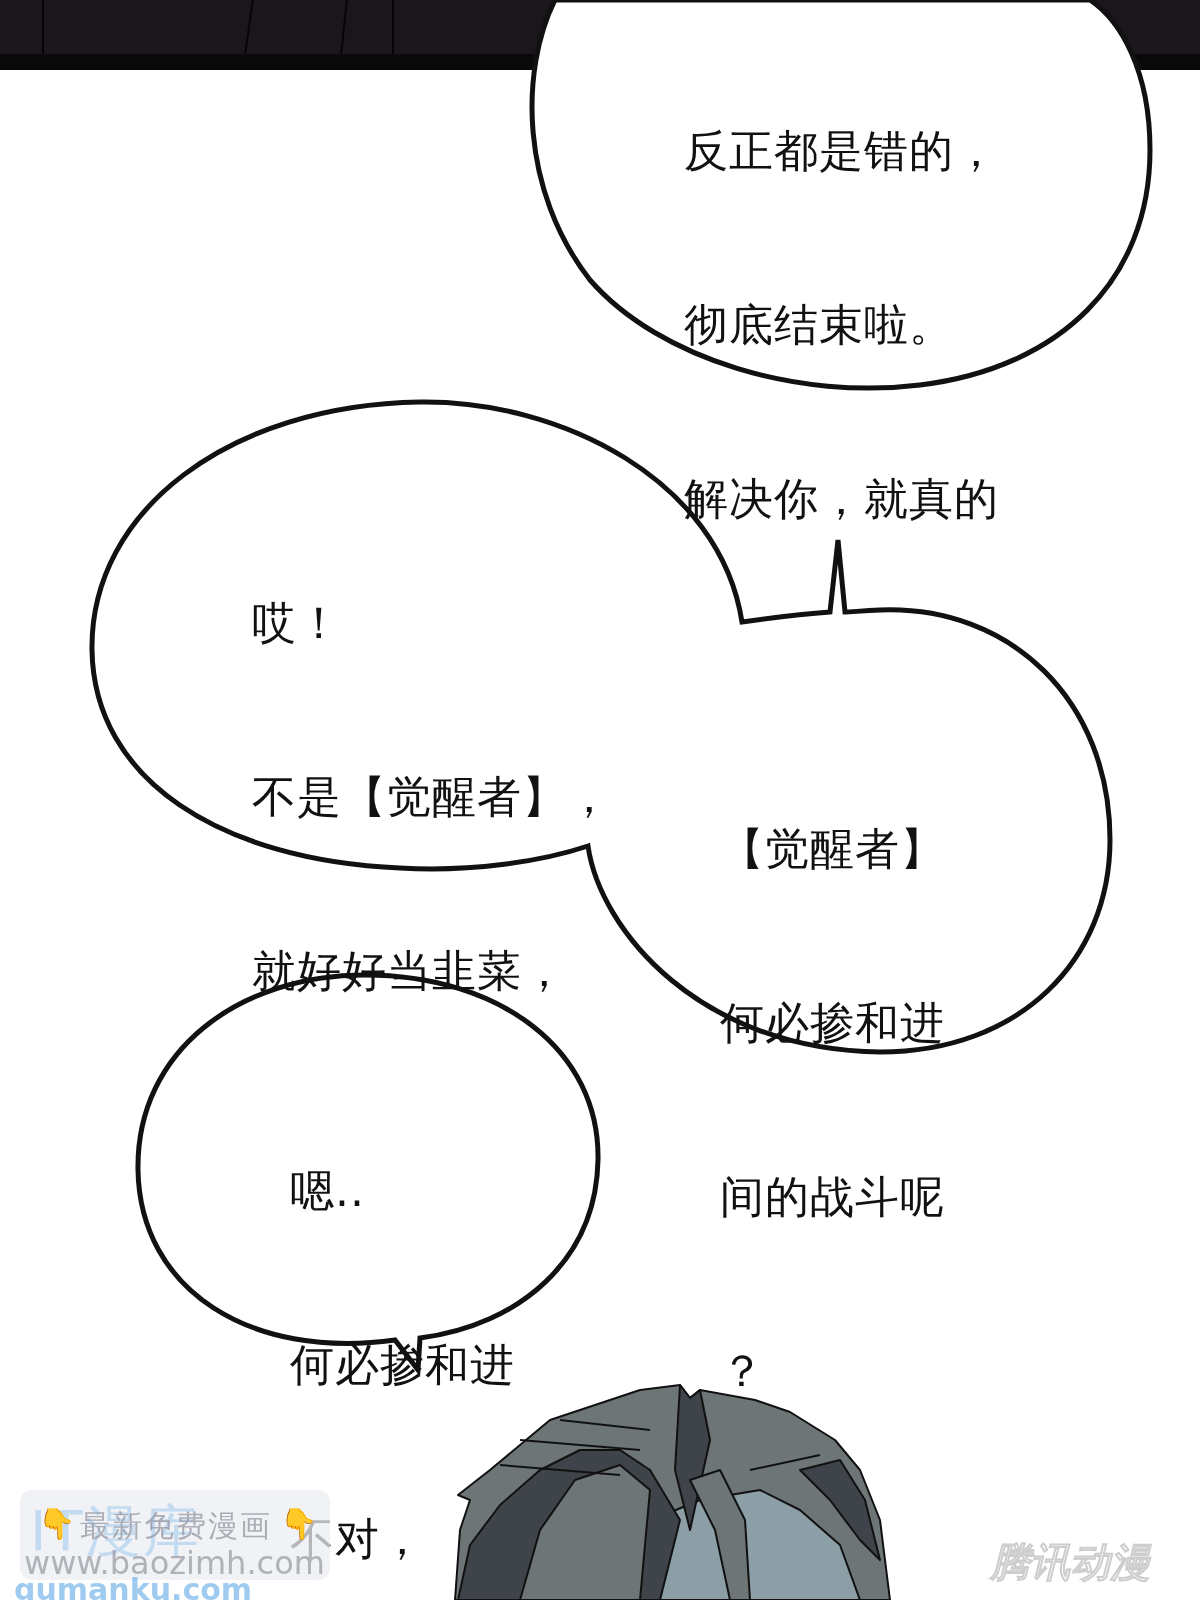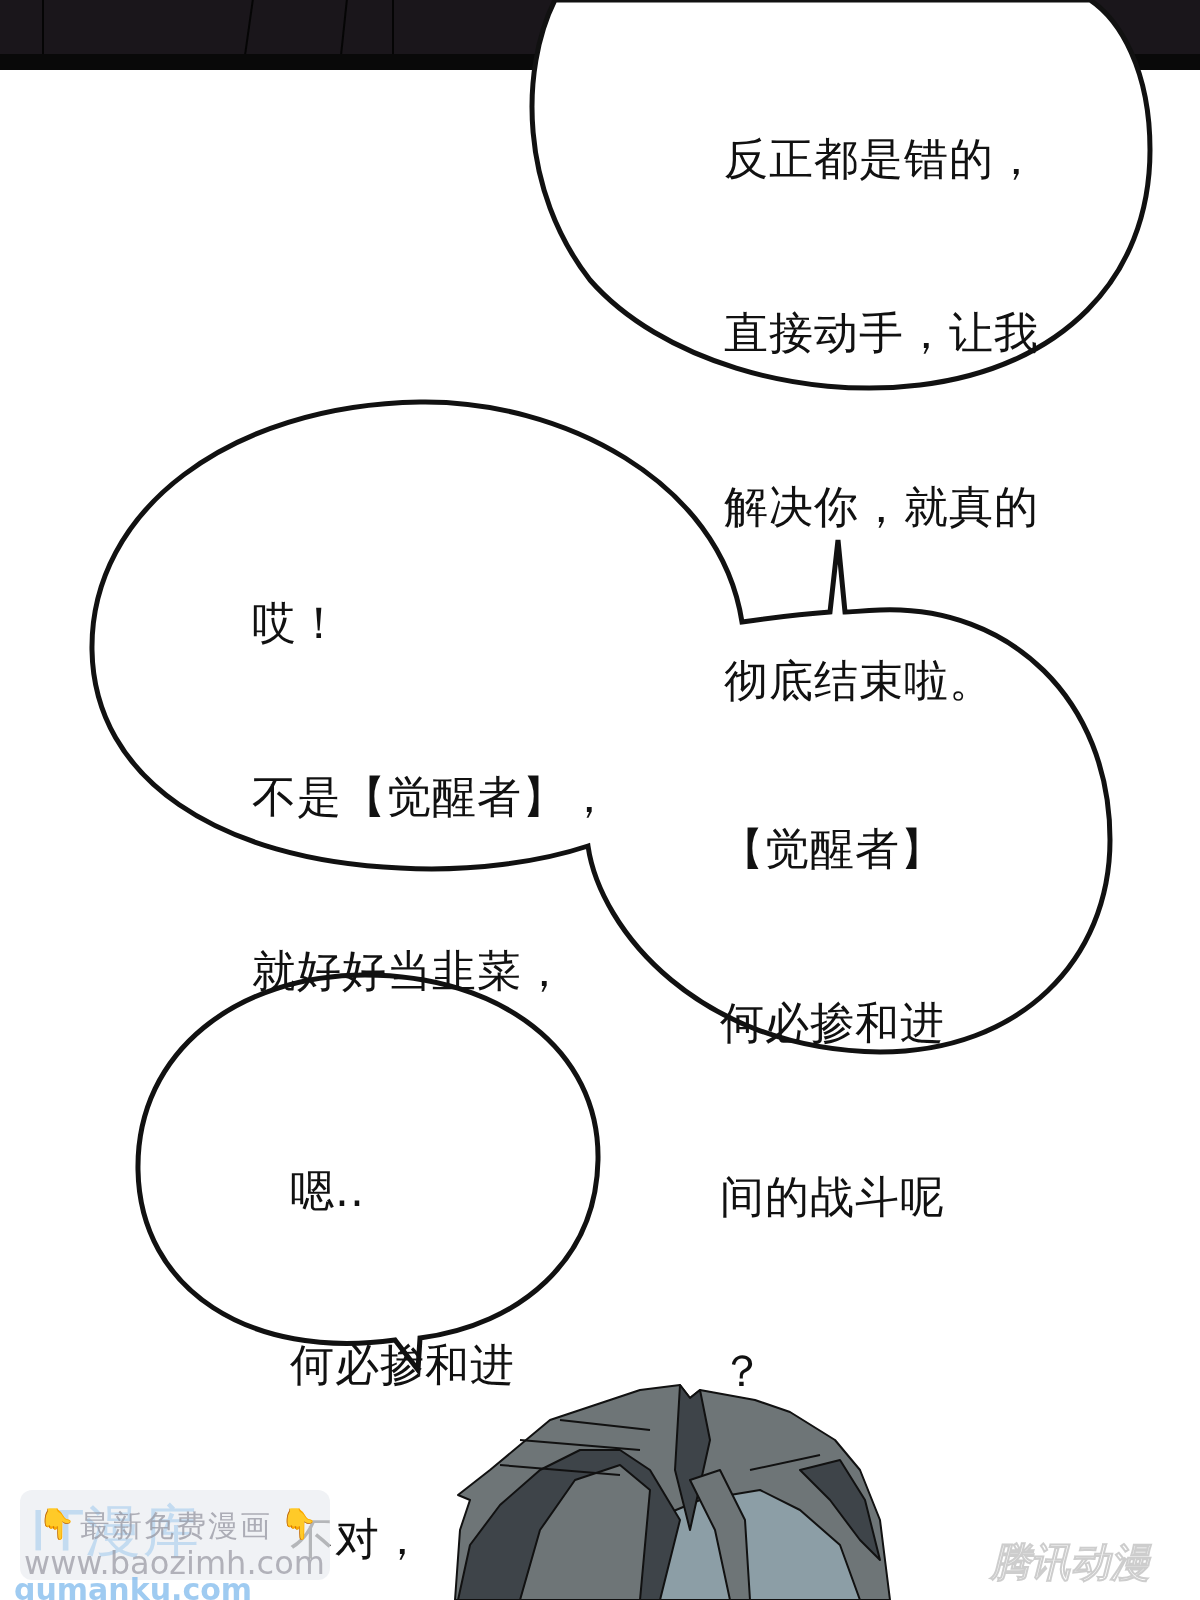--- a/index.html
+++ b/index.html
@@ -65,25 +65,24 @@
 
   <path d="M555 0 C 520 70, 520 190, 590 280 C 660 360, 800 400, 920 385 C 1060 368, 1150 280, 1150 150 C 1150 70, 1120 20, 1090 0 Z" fill="#ffffff" stroke="#111" stroke-width="5"></path>
 
   <path d="M742 622 C 720 480, 560 400, 420 402 C 230 405, 90 510, 92 650 C 94 780, 220 860, 400 868 C 470 872, 540 862, 588 846
            C 600 930, 700 1050, 880 1052 C 1020 1052, 1110 960, 1110 840 C 1110 700, 1010 605, 880 610 C 860 611, 850 612, 845 612
            L 838 540 L 830 612 C 800 614, 770 618, 742 622 Z" fill="#ffffff" stroke="#111" stroke-width="5"></path>
 
   <path d="M395 1340 C 250 1360, 140 1290, 138 1170 C 136 1050, 240 975, 365 975 C 500 975, 600 1050, 598 1160 C 596 1260, 520 1325, 420 1338 L 418 1370 Z" fill="#ffffff" stroke="#111" stroke-width="5"></path>
 </svg>
 
-<div class="bubble-text" style="left:684px; top:14px;margin-left:40px;">
+<div class="bubble-text" style="left:684px; top:6px;">
   <div>反正都是错的，</div>
-  <div>直接动手，让我</div>
+  <div>彻底结束啦。</div>
   <div>解决你，就真的</div>
-  <div>彻底结束啦。</div>
 </div>
 
 <div class="bubble-text" style="left:252px; top:478px;">
   <div>哎！</div>
   <div>不是【觉醒者】，</div>
   <div>就好好当韭菜，</div>
 </div>
 
 <div class="bubble-text" style="left:720px; top:704px;">
   <div>【觉醒者】</div>

